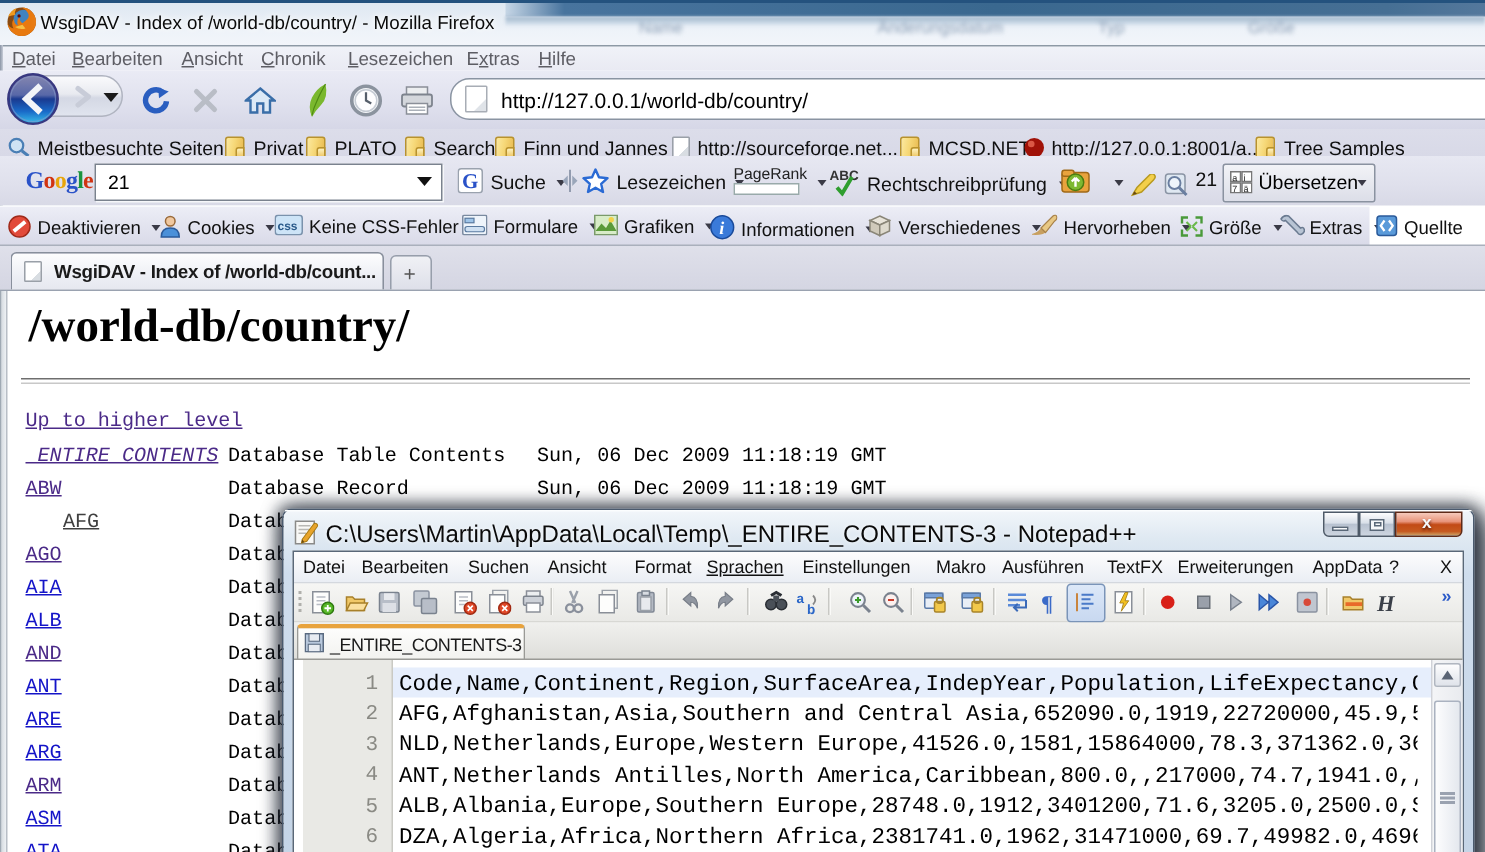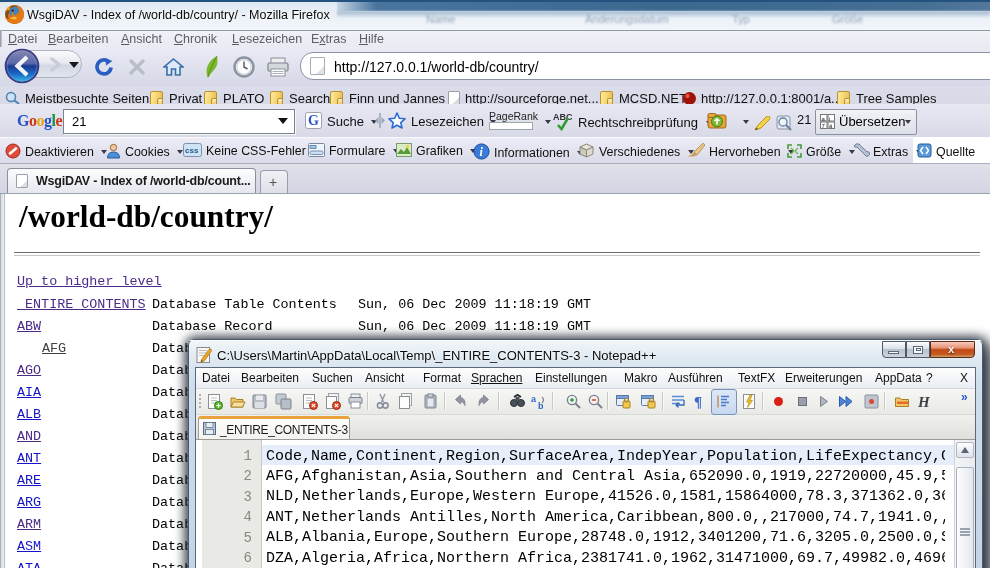--- a/index.html
+++ b/index.html
@@ -282,21 +282,21 @@
   </div>
   <div class="abs" style="left:0;top:29px;width:990px;height:2px;background:#fdfdfe;border-top:1px solid #9aa2b0;"></div>
 </div>
 
 <div class="abs" id="content" style="left:0;top:194px;width:990px;height:374px;background:#fff;overflow:hidden;">
   <div class="abs" style="left:0;top:0;width:5px;height:374px;background:linear-gradient(90deg,#8a96a2,#d8dde2 30%,#eef1f4);border-right:1px solid #b8bec6;box-sizing:border-box;"></div>
   <div class="abs mono" style="left:19px;top:5px;font-family:'Liberation Serif',serif;font-size:31.3px;font-weight:bold;color:#000;">/world-db/country/</div>
   <div class="abs" style="left:14px;top:58px;width:966px;height:2px;border-top:1px solid #6e6e6e;border-bottom:1px solid #c8c8c8;"></div>
   <div class="abs mono" style="left:17px;top:0;width:973px;height:374px;font-size:13.4px;white-space:pre;">
     <a class="abs" style="top:80px;left:0;color:#4b2a88;" href="#">Up to higher level</a>
-    <div class="abs" style="top:103px;left:0;"><a style="color:#4b2a88;" href="#"> ENTIRE CONTENTS</a><span class="abs" style="left:135px;">Database Table Contents</span><span class="abs" style="left:341px;">Sun, 06 Dec 2009 11:18:19 GMT</span></div>
+    <div class="abs" style="top:103px;left:0;"><a style="color:#4b2a88;font-style:italic;" href="#"> ENTIRE CONTENTS</a><span class="abs" style="left:135px;">Database Table Contents</span><span class="abs" style="left:341px;">Sun, 06 Dec 2009 11:18:19 GMT</span></div>
     <div class="abs" style="top:125px;left:0;"><a style="color:#4b2a88;" href="#">ABW</a><span class="abs" style="left:135px;">Database Record</span><span class="abs" style="left:341px;">Sun, 06 Dec 2009 11:18:19 GMT</span></div>
     <div class="abs" style="top:147px;left:0;"><a style="color:#404040;margin-left:25px;" href="#">AFG</a><span class="abs" style="left:135px;">Database Record</span><span class="abs" style="left:341px;">Sun, 06 Dec 2009 11:18:19 GMT</span></div>
     <div class="abs" style="top:169px;left:0;"><a style="color:#4b2a88;" href="#">AGO</a><span class="abs" style="left:135px;">Database Record</span><span class="abs" style="left:341px;">Sun, 06 Dec 2009 11:18:19 GMT</span></div>
     <div class="abs" style="top:191px;left:0;"><a style="color:#1414c8;" href="#">AIA</a><span class="abs" style="left:135px;">Database Record</span><span class="abs" style="left:341px;">Sun, 06 Dec 2009 11:18:19 GMT</span></div>
     <div class="abs" style="top:213px;left:0;"><a style="color:#1414c8;" href="#">ALB</a><span class="abs" style="left:135px;">Database Record</span><span class="abs" style="left:341px;">Sun, 06 Dec 2009 11:18:19 GMT</span></div>
     <div class="abs" style="top:235px;left:0;"><a style="color:#4b2a88;" href="#">AND</a><span class="abs" style="left:135px;">Database Record</span><span class="abs" style="left:341px;">Sun, 06 Dec 2009 11:18:19 GMT</span></div>
     <div class="abs" style="top:257px;left:0;"><a style="color:#1414c8;" href="#">ANT</a><span class="abs" style="left:135px;">Database Record</span><span class="abs" style="left:341px;">Sun, 06 Dec 2009 11:18:19 GMT</span></div>
     <div class="abs" style="top:279px;left:0;"><a style="color:#1414c8;" href="#">ARE</a><span class="abs" style="left:135px;">Database Record</span><span class="abs" style="left:341px;">Sun, 06 Dec 2009 11:18:19 GMT</span></div>
     <div class="abs" style="top:301px;left:0;"><a style="color:#1414c8;" href="#">ARG</a><span class="abs" style="left:135px;">Database Record</span><span class="abs" style="left:341px;">Sun, 06 Dec 2009 11:18:19 GMT</span></div>
     <div class="abs" style="top:323px;left:0;"><a style="color:#4b2a88;" href="#">ARM</a><span class="abs" style="left:135px;">Database Record</span><span class="abs" style="left:341px;">Sun, 06 Dec 2009 11:18:19 GMT</span></div>
@@ -310,21 +310,21 @@
   background:linear-gradient(#f2f6fa 0%,#dfe9f2 8%,#cfdded 18%,#c4d4e6 100%);
   box-shadow:0 0 10px 3px rgba(22,30,44,0.62), 4px 6px 14px 4px rgba(22,30,44,0.5), 9px 10px 18px 2px rgba(22,30,44,0.45);
   border:1px solid #4a5a6e;box-sizing:border-box;">
   <div class="abs" style="left:1px;top:0px;width:791px;height:1px;background:#fbfdfe;"></div>
   <svg class="abs" style="left:7px;top:6px" width="17" height="18" viewBox="0 0 17 18">
     <rect x="1" y="1.5" width="12.5" height="15" fill="#f8f8f6" stroke="#8a8a88"></rect>
     <path d="M3 4.5 L11 4.5 M3 7 L11 7 M3 9.5 L8 9.5" stroke="#b8b8b4" stroke-width="1"></path>
     <path d="M5.5 13.5 L13 3.5 Q13.8 2.4 15 3.2 Q16.2 4 15.4 5.2 L8.5 14.8 L5 16 Z" fill="#e8a42a" stroke="#a87a12" stroke-width="0.7"></path>
     <path d="M5.5 13.5 L6.8 15.4 L5 16 Z" fill="#6a4a10"></path>
   </svg>
-  <div class="abs" style="left:28px;top:8px;font-size:13px;color:#0a0a0a;text-shadow:0 0 3px rgba(255,255,255,0.9);white-space:nowrap;">C:\Users\Martin\AppData\Local\Temp\_ENTIRE_CONTENTS-3 - Notepad++</div>
+  <div class="abs" style="left:28px;top:8px;font-size:16px;color:#0a0a0a;text-shadow:0 0 3px rgba(255,255,255,0.9);white-space:nowrap;">C:\Users\Martin\AppData\Local\Temp\_ENTIRE_CONTENTS-3 - Notepad++</div>
   <div class="abs" style="left:693px;top:1px;width:94px;height:18px;">
     <div class="abs" style="left:0;top:0;width:24px;height:17px;background:linear-gradient(#fdfdfe 0%,#d8dfe8 45%,#b8c2d0 50%,#cdd5e0 100%);border:1px solid #4e5a68;border-radius:0 0 0 4px;box-sizing:border-box;">
       <div class="abs" style="left:5px;top:9px;width:11px;height:3px;background:#f6f8fa;border:1px solid #5a6878;box-sizing:border-box;"></div>
     </div>
     <div class="abs" style="left:24px;top:0;width:24px;height:17px;background:linear-gradient(#fdfdfe 0%,#d8dfe8 45%,#b8c2d0 50%,#cdd5e0 100%);border:1px solid #4e5a68;box-sizing:border-box;">
       <div class="abs" style="left:6px;top:3.5px;width:10px;height:8px;border:1.5px solid #5a6878;background:#f6f8fa;box-sizing:border-box;"></div>
       <div class="abs" style="left:8.5px;top:6px;width:5px;height:3px;border:1px solid #5a6878;background:#f6f8fa;box-sizing:border-box;"></div>
     </div>
     <div class="abs" style="left:48px;top:0;width:45px;height:17px;background:linear-gradient(#f6cabc 0%,#e8947a 38%,#c24a16 52%,#c65a20 82%,#caa468 100%);border:1px solid #5e2a18;border-radius:0 0 4px 0;box-sizing:border-box;">
       <span style="position:absolute;left:17px;top:1px;font-size:11.5px;font-weight:bold;color:#f4f8fc;text-shadow:0 1px 2px #5a1a08;">x</span>

